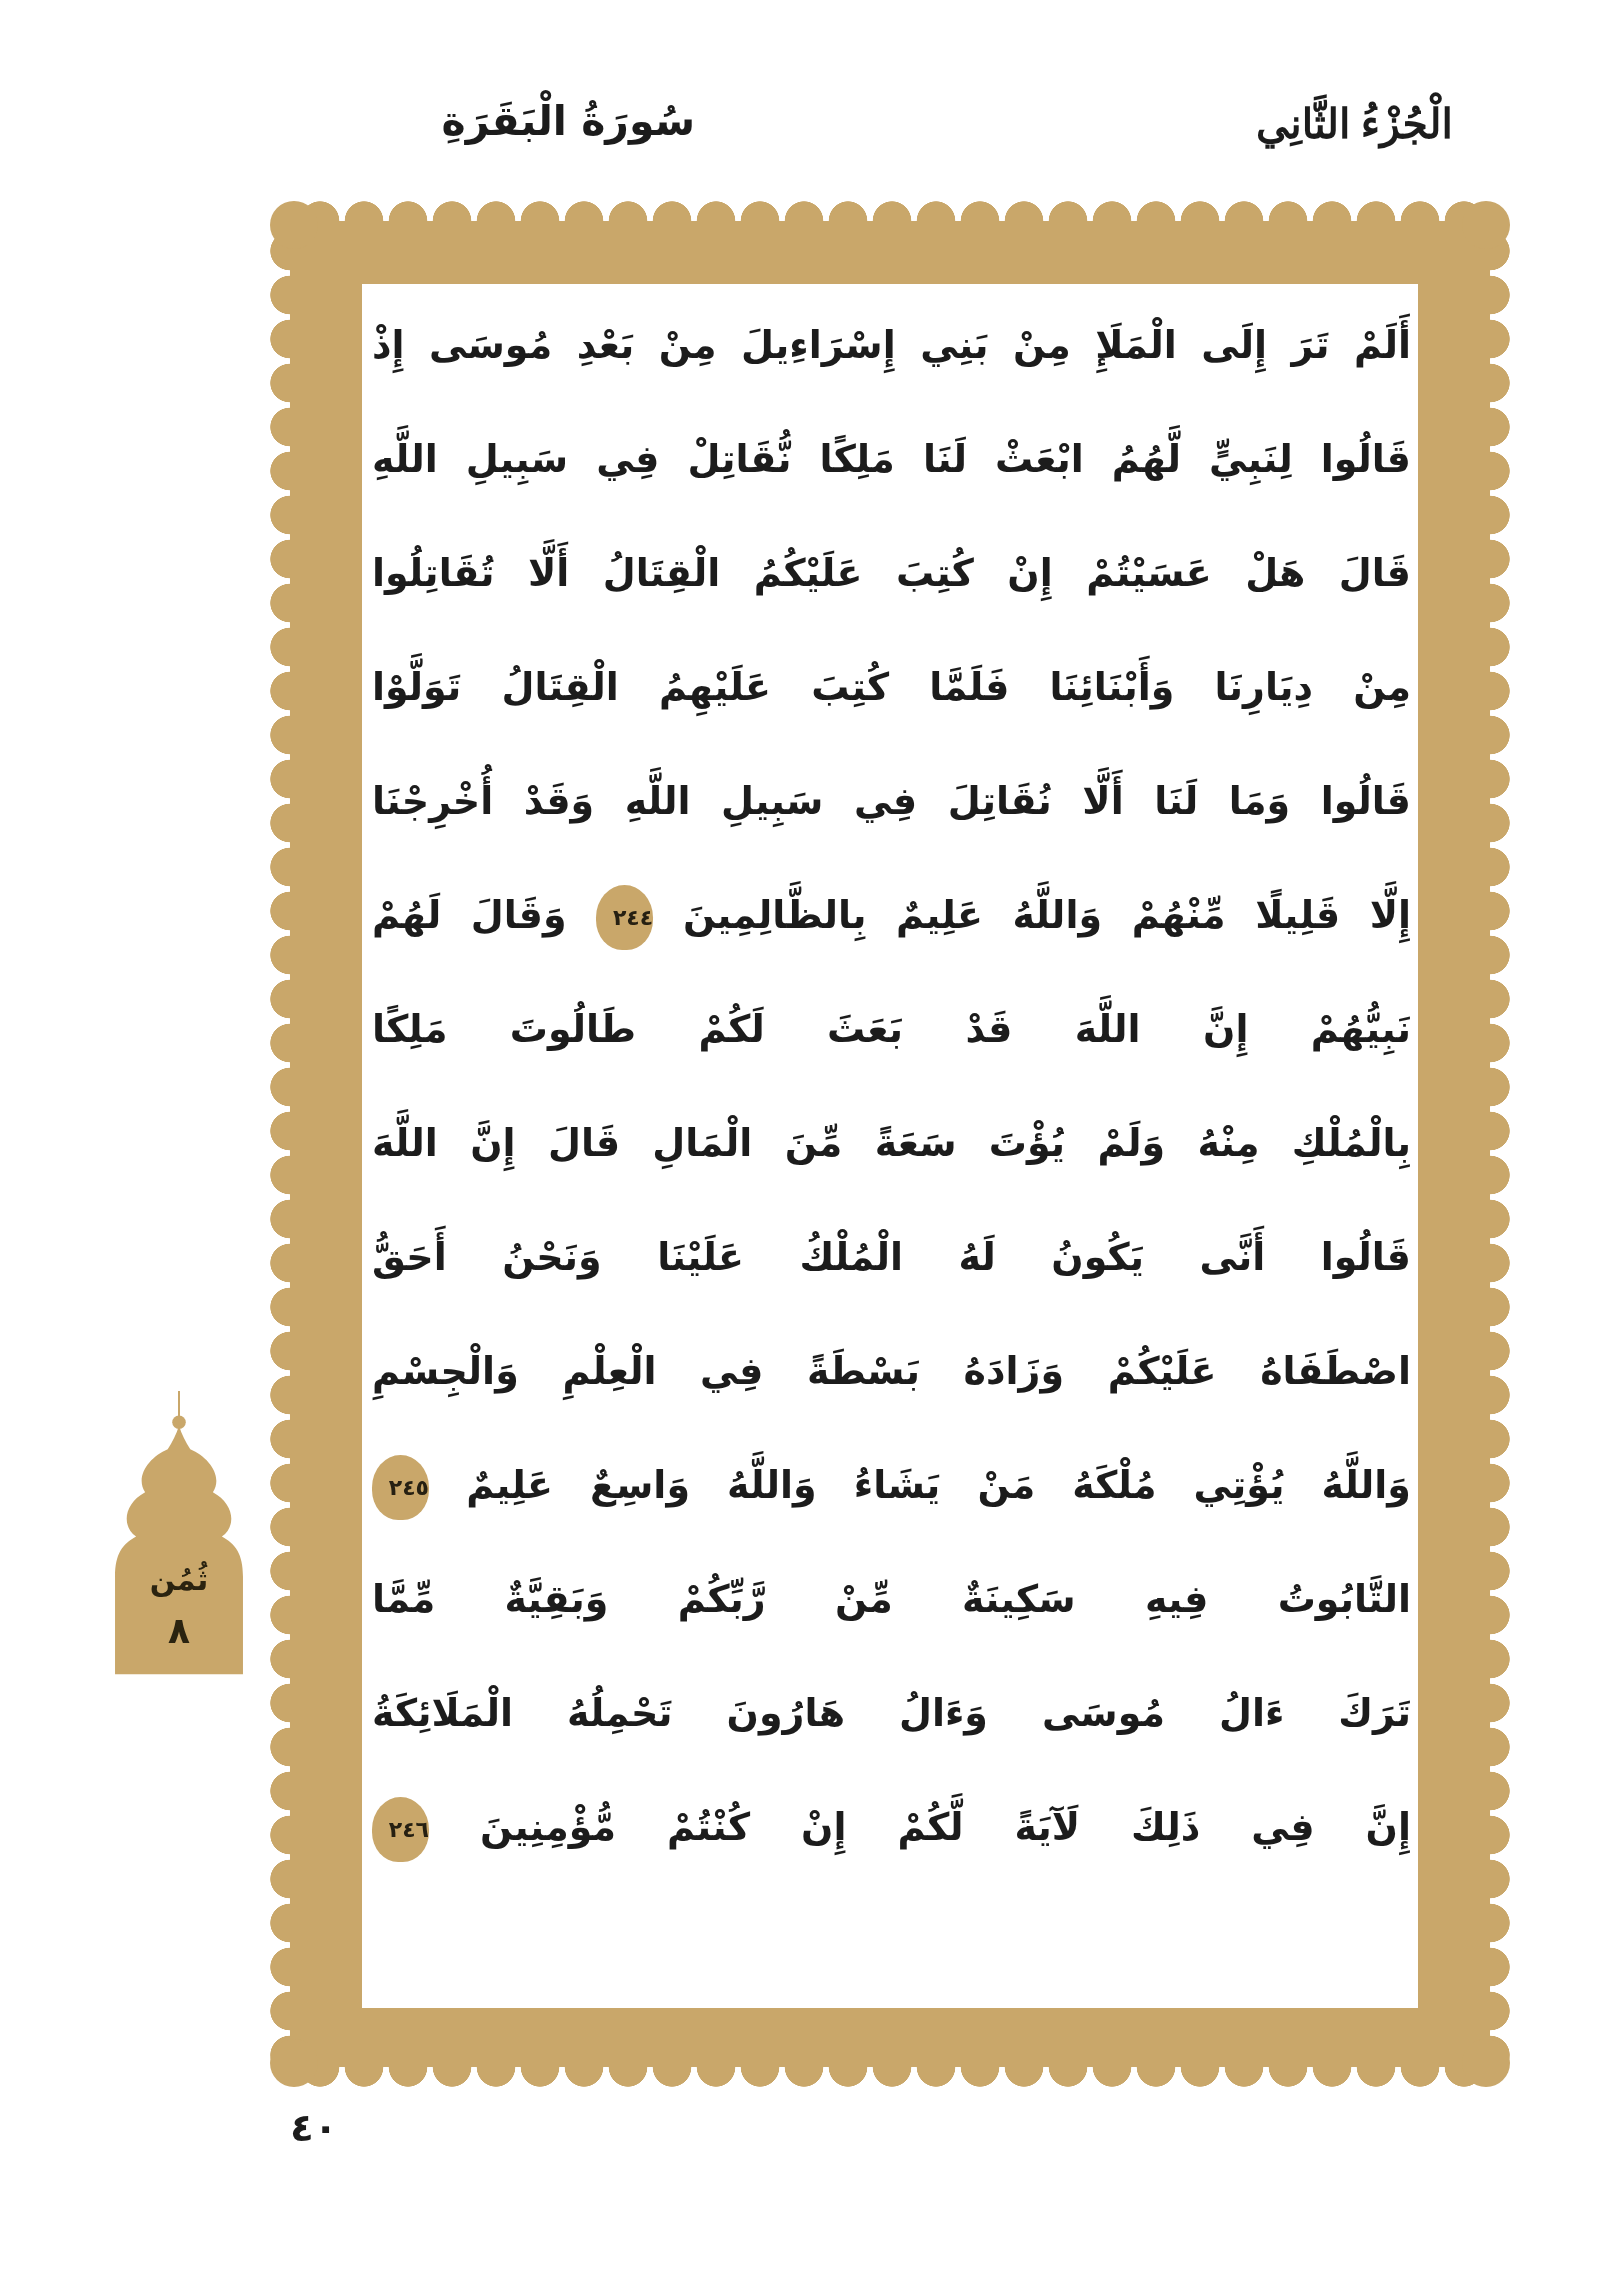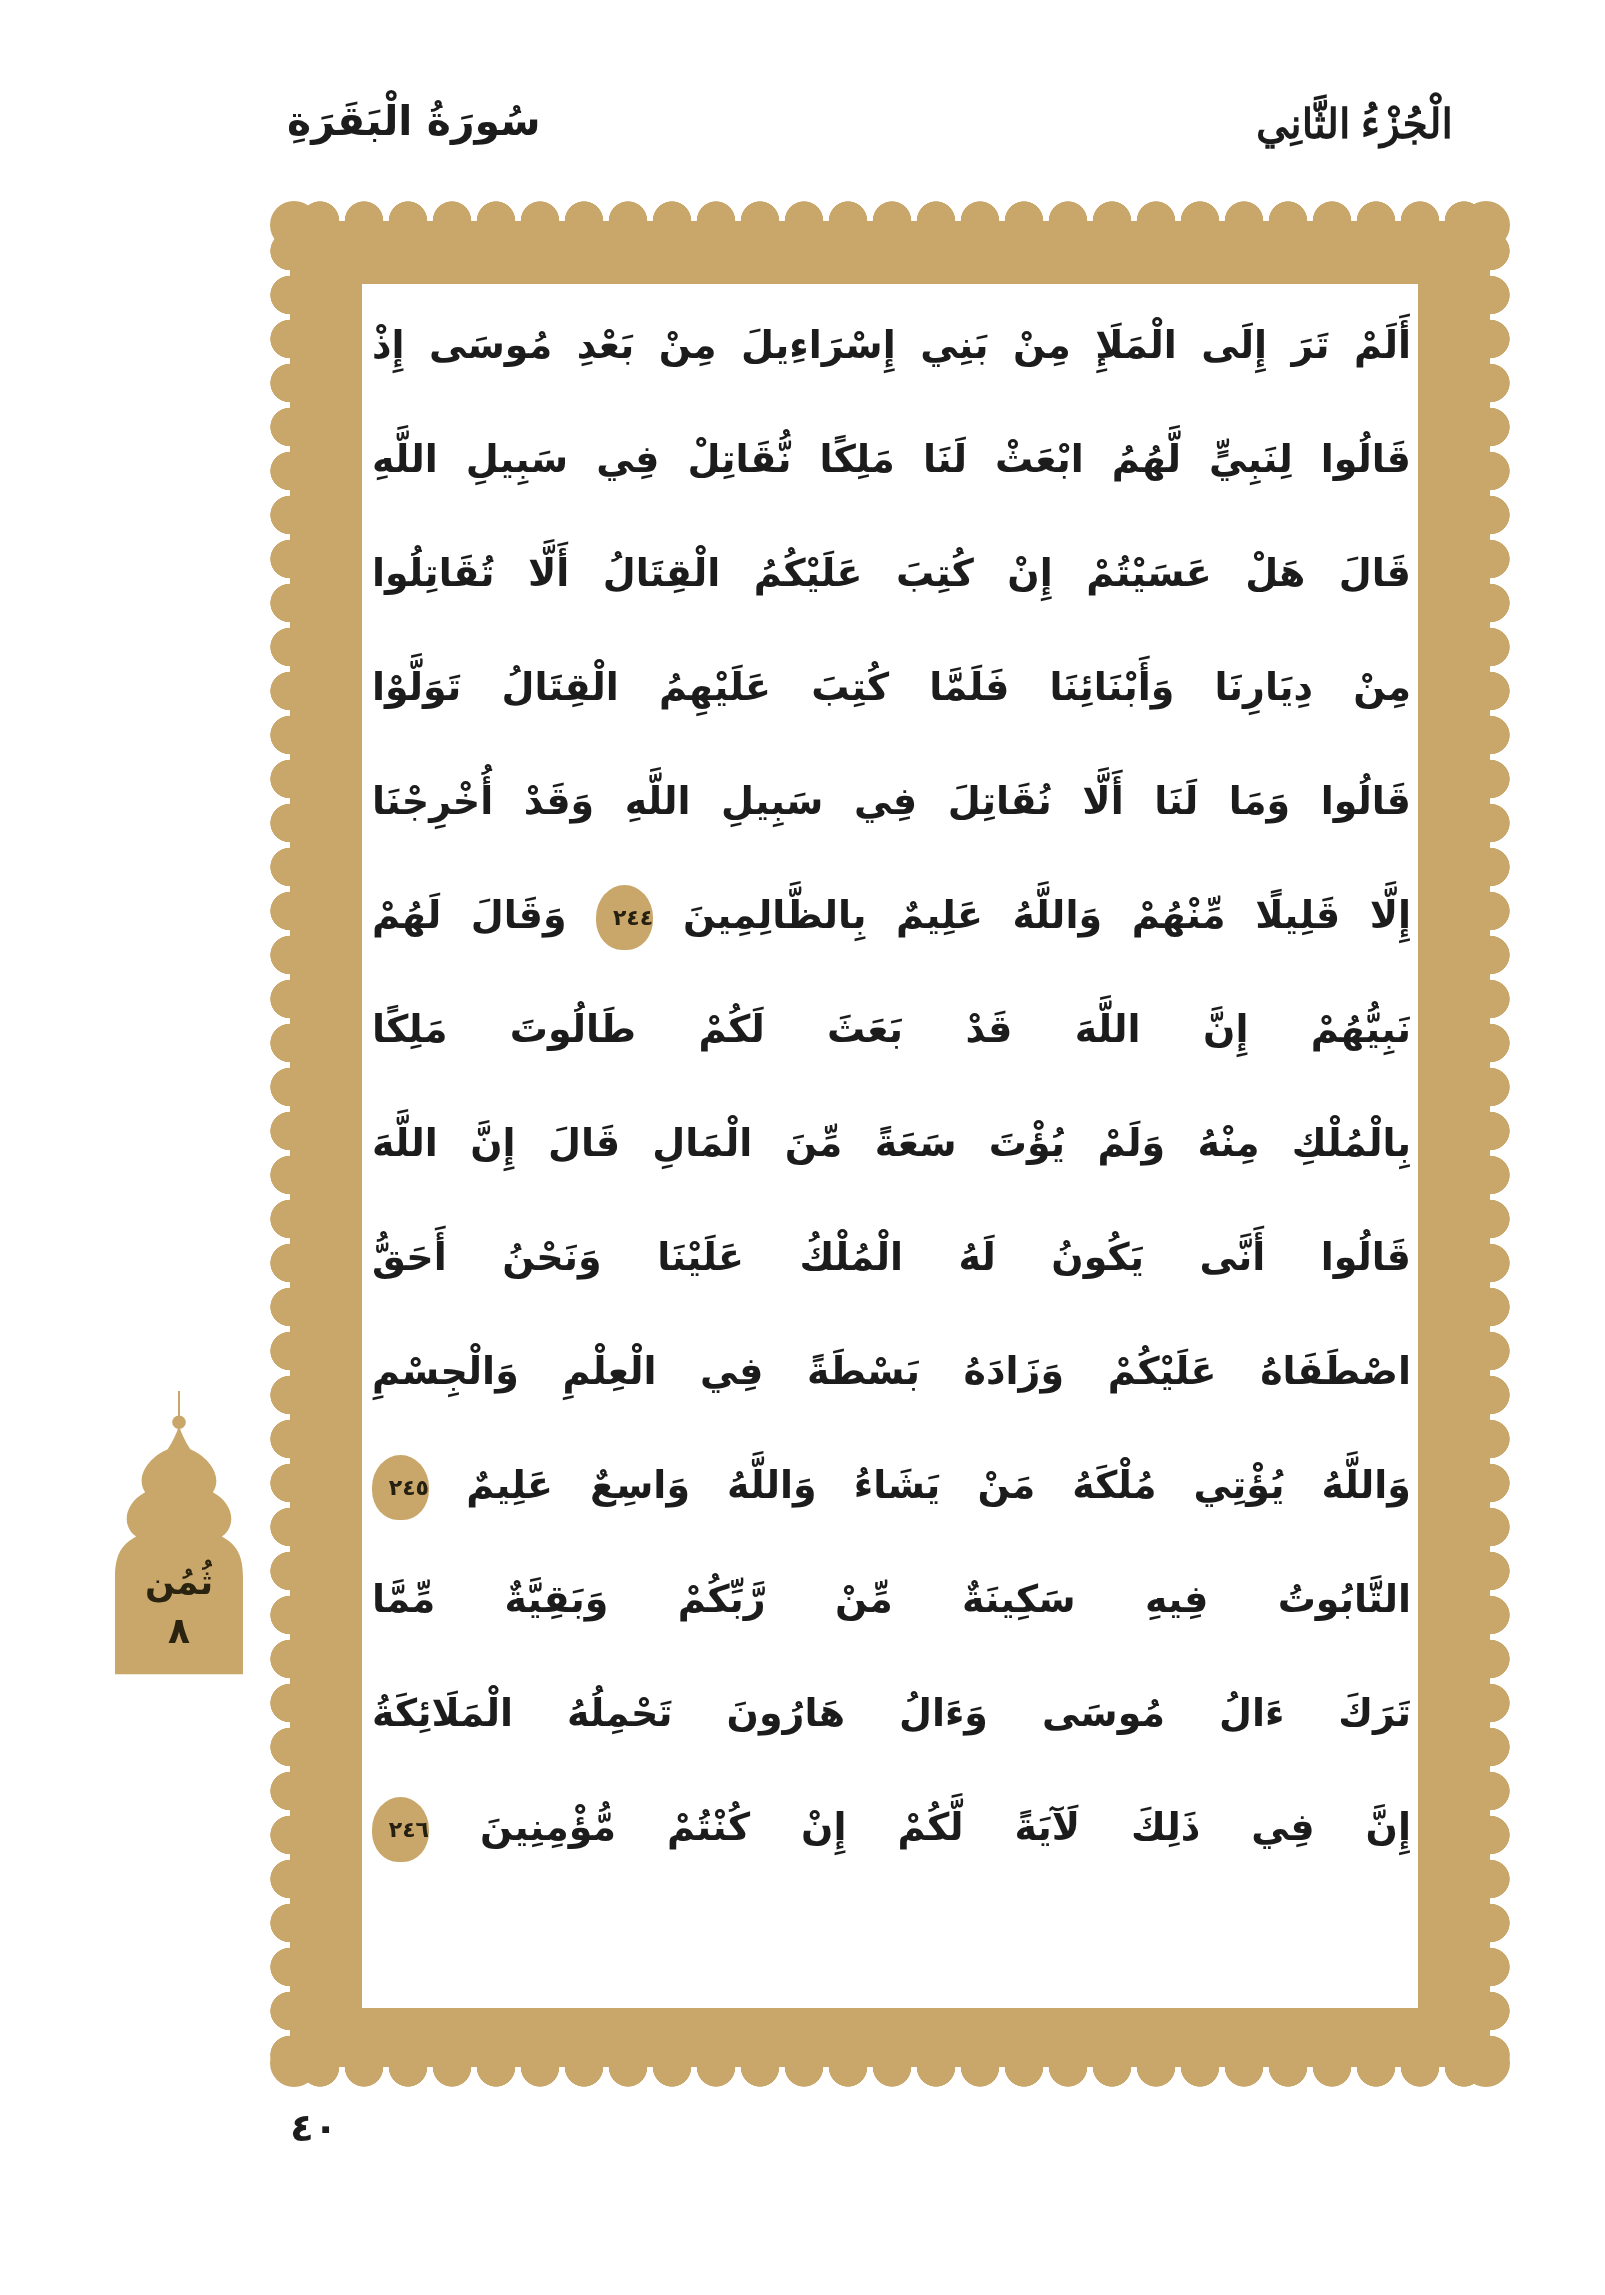--- a/index.html
+++ b/index.html
@@ -8,21 +8,21 @@
   }
   html,body{margin:0;padding:0;background:#ffffff;}
   .page{
     position:relative; width:1605px; height:2295px; background:#fff;
     font-family:"DejaVu Sans", sans-serif; color:var(--ink); overflow:hidden;
   }
 
   
   .surah-title{
     position:absolute; left:287px; top:97px; width:408px;
-    font-size:41px; font-weight:bold; text-align:left; direction:rtl;
+    font-size:41px; font-weight:bold; text-align:right; direction:rtl;
   }
   .juz-title{
     position:absolute; right:92px; top:100px; width:317px;
     font-size:41px; font-weight:bold; text-align:center; direction:rtl;font-family:Liberation Serif, serif;
   }
 
   
   .frame{
     position:absolute; left:290px; top:221px; width:1200px; height:1846px;
     background:var(--gold);
@@ -78,21 +78,21 @@
     display:inline-block; font-size:30px; vertical-align:middle; color:var(--ink);
   }
 
   
   .dome-stem{
     position:absolute; left:178px; top:1391px; width:2.3px; height:26px; background:var(--gold);
   }
   .dome{position:absolute; left:106px; top:1414px; width:146px; height:261px;}
   .dome-label{
     position:absolute; left:106px; top:1562px; width:146px; text-align:center;
-    font-size:35px; font-weight:bold; color:#2a2310; direction:rtl;
+    font-size:30px; font-weight:bold; color:#2a2310; direction:rtl;
   }
   .dome-number{
     position:absolute; left:106px; top:1610px; width:146px; text-align:center;
     font-size:36px; font-weight:bold; color:#2a2310;
   }
 
   
   .page-number{
     position:absolute; left:290px; top:2105px; width:1200px;
     font-size:39px; font-weight:bold; color:var(--ink);

